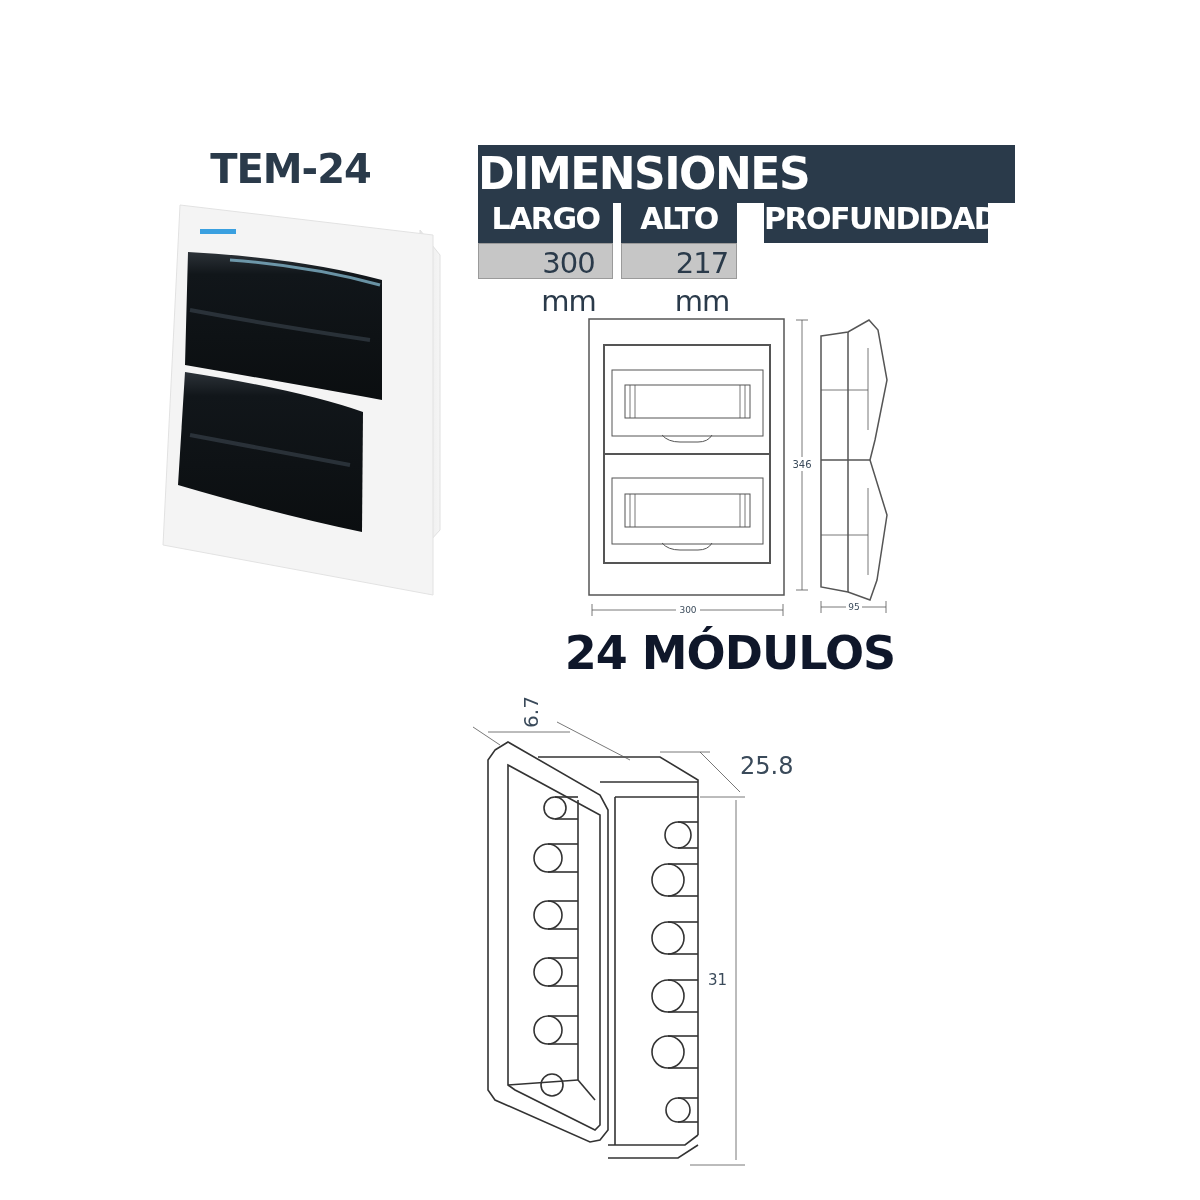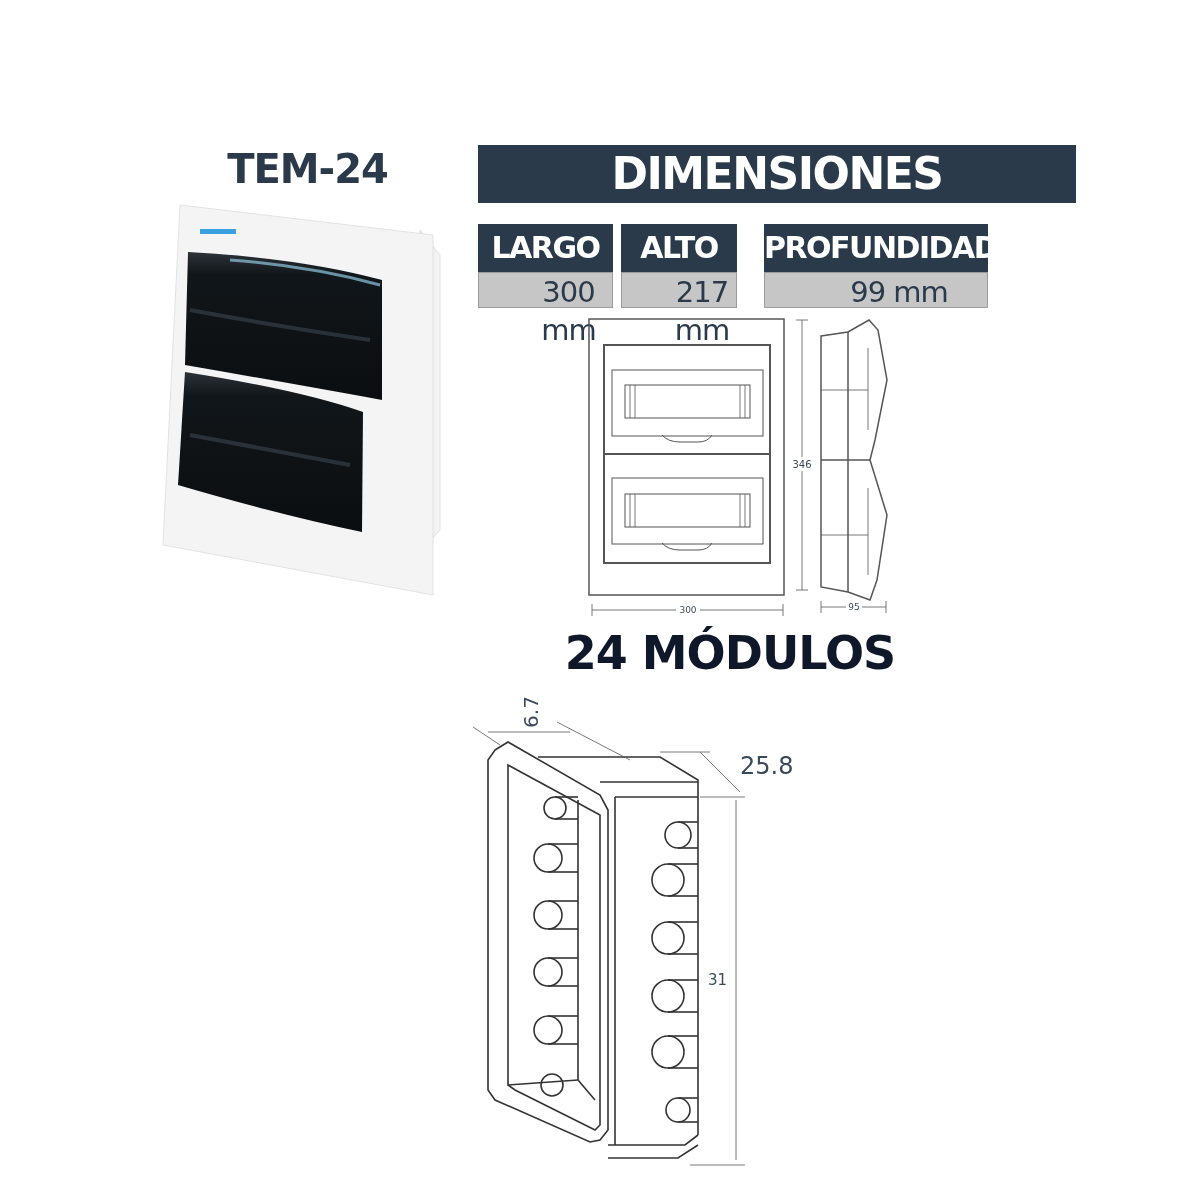--- a/index.html
+++ b/index.html
@@ -1,20 +1,20 @@
 <!DOCTYPE html>
 <html><head>
   <meta charset="utf-8">
   <style>
     html, body { margin: 0; padding: 0; background: #ffffff; }
     body { width: 1200px; height: 1200px; position: relative; overflow: hidden; font-family: "DejaVu Sans", sans-serif; }
-    .model-title { position: absolute; left: 225px; top: 146px; width: 165px; text-align: center; font-size: 40px; font-weight: bold; color: #2a3a4a; letter-spacing: -1px; }
+    .model-title { position: absolute; left: 208px; top: 146px; width: 165px; text-align: center; font-size: 40px; font-weight: bold; color: #2a3a4a; letter-spacing: -1px; }
     .product-photo { position: absolute; left: 150px; top: 200px; width: 300px; height: 400px; }
-    .dim-header { position: absolute; left: 478px; top: 145px; width: 598px; height: 58px; background: #2a3a4a; color: #fff; font-size: 44px; font-weight: bold; text-align: center; line-height: 58px; letter-spacing: -1.5px; }
-    .dim-col { position: absolute; top: 224px; }
+    .dim-header { position: absolute; left: 478px; top: 145px; width: 537px; height: 58px; background: #2a3a4a; color: #fff; font-size: 44px; font-weight: bold; line-height: 58px; letter-spacing: -1.5px; }
+    .dim-col { position: absolute; top: 195px; }
     .dim-col .lbl { background: #2a3a4a; color: #fff; font-weight: bold; font-size: 30px; text-align: center; height: 48px; line-height: 48px; letter-spacing: -1.5px; }
     .dim-col .val { background: #c6c6c6; color: #2a3a4a; font-size: 29px; text-align: center; height: 36px; line-height: 38px; border: 1px solid #9a9a9a; box-sizing: border-box; letter-spacing: -1px; padding-left: 46px; }
     .col-largo { left: 478px; width: 135px; }
     .col-alto { left: 621px; width: 116px; }
     .col-prof { left: 764px; width: 224px; }
     .front-drawing { position: absolute; left: 580px; top: 310px; width: 320px; height: 310px; }
     .modules-title { position: absolute; left: 560px; top: 626px; width: 340px; text-align: center; font-size: 46px; font-weight: bold; color: #0f172a; letter-spacing: -1px; }
     .iso-drawing { position: absolute; left: 460px; top: 680px; width: 360px; height: 500px; }
     .dim-text { font-family: "DejaVu Sans", sans-serif; fill: #3a4a5a; }
   </style>
@@ -55,21 +55,20 @@
 <div class="dim-col col-largo">
   <div class="lbl">LARGO</div>
   <div class="val">300 mm</div>
 </div>
 <div class="dim-col col-alto">
   <div class="lbl">ALTO</div>
   <div class="val">217 mm</div>
 </div>
 <div class="dim-col col-prof">
   <div class="lbl">PROFUNDIDAD</div>
-  <div class="val">99 mm</div>
 </div>
 
 <svg class="front-drawing" viewBox="0 0 320 310">
   <g fill="none" stroke="#555" stroke-width="1.5">
 
     <rect x="9" y="9" width="195" height="276"></rect>
 
     <rect x="24" y="35" width="166" height="218" stroke-width="2"></rect>
     <line x1="24" y1="144" x2="190" y2="144" stroke-width="2"></line>
 

